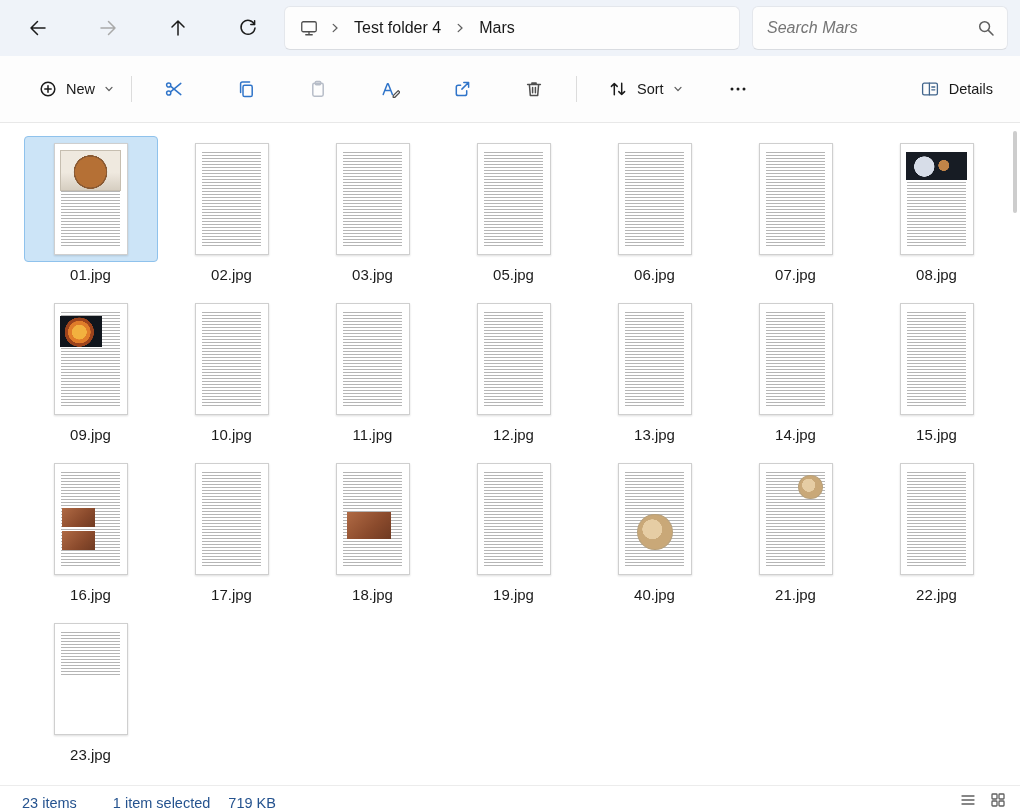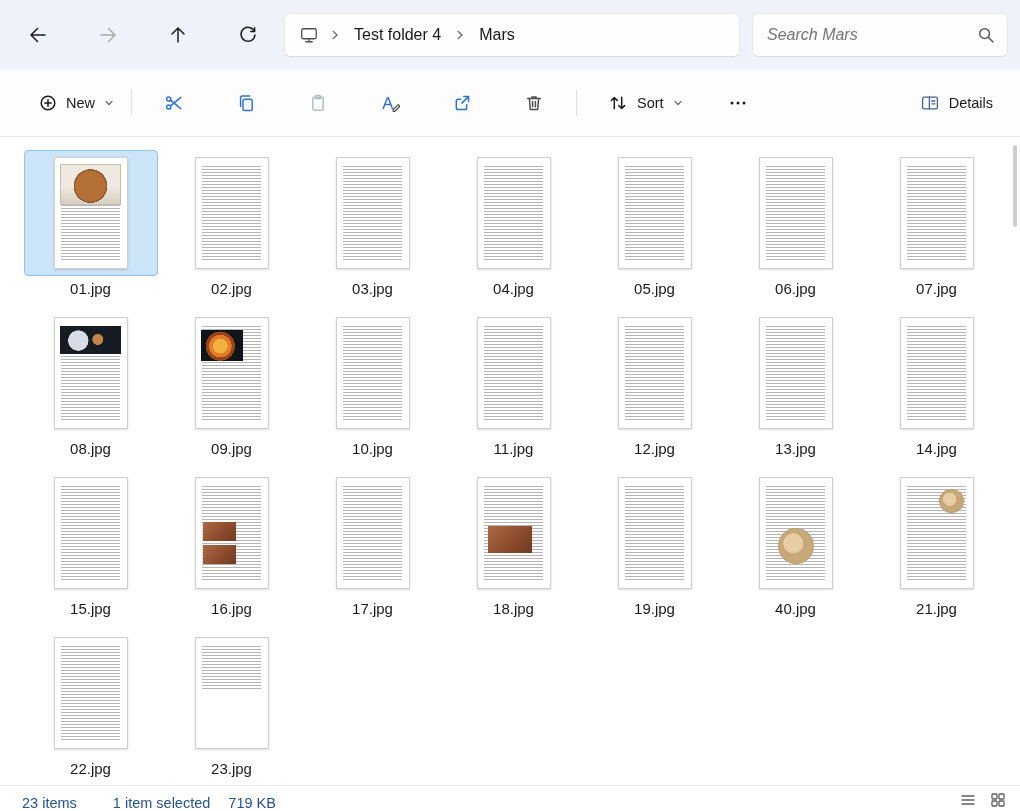--- a/index.html
+++ b/index.html
@@ -7,21 +7,21 @@
   body {
     width:1020px; height:811px; overflow:hidden;
     font-family:"Liberation Sans","DejaVu Sans",sans-serif;
     background:#ffffff; color:#191919;
     -webkit-font-smoothing:antialiased;
   }
   .window { width:100%; height:100%; display:flex; flex-direction:column; }
 
   
   .navbar {
-    height:70px; flex:0 0 auto; background:#eff3f9;
+    height:56px; flex:0 0 auto; background:#eff3f9;
     display:flex; align-items:center; padding:0 8px 0 18px;
   }
   .navgroup { display:flex; gap:30px; margin-right:16px; }
   .navbtn {
     width:40px; height:40px; border:none; background:transparent; padding:0;
     display:flex; align-items:center; justify-content:center; border-radius:6px; cursor:pointer;
   }
   .addressbar {
     width:516px; height:44px; background:#fdfdfd;
     border:1px solid #e4e7ec; border-bottom-color:#d9dce1; border-radius:6px;
@@ -301,28 +301,20 @@
           </div>
         </div>
         <div class="label">03.jpg</div>
       </div>
       <div class="tile">
         <div class="thumbwrap">
           <div class="page">
             <div class="txt"></div>
           </div>
         </div>
-        <div class="label">04.jpg</div>
-      </div>
-      <div class="tile">
-        <div class="thumbwrap">
-          <div class="page">
-            <div class="txt"></div>
-          </div>
-        </div>
         <div class="label">05.jpg</div>
       </div>
       <div class="tile">
         <div class="thumbwrap">
           <div class="page">
             <div class="txt"></div>
           </div>
         </div>
         <div class="label">06.jpg</div>
       </div>

